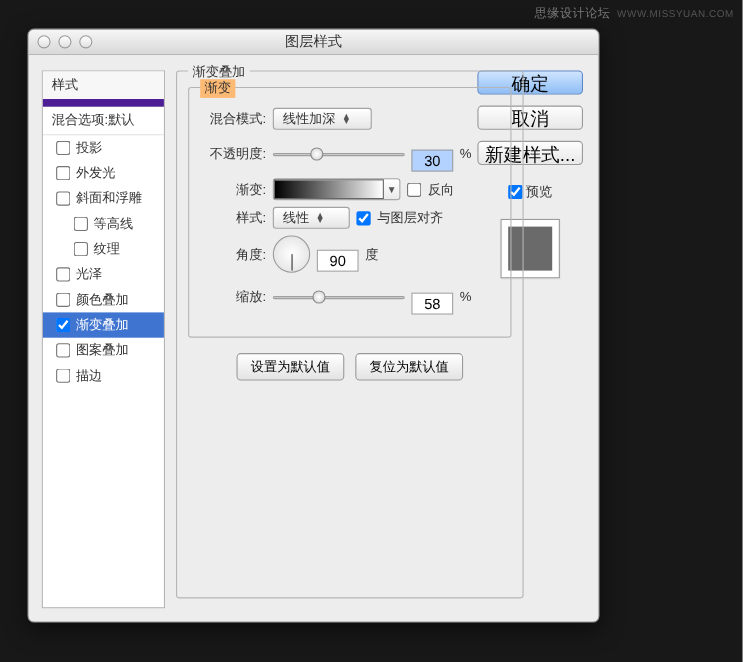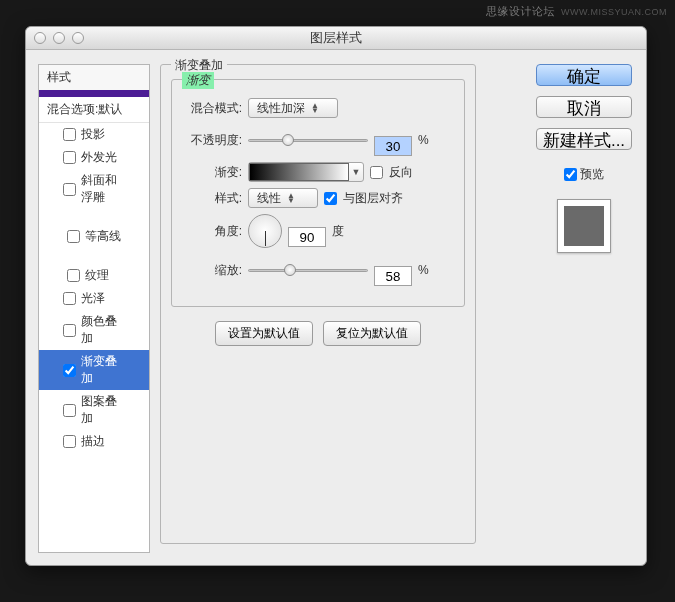--- a/index.html
+++ b/index.html
@@ -1,35 +1,35 @@
 <!DOCTYPE html>
 <html><head>
 <meta charset="utf-8">
 <style>
 * { box-sizing: border-box; margin: 0; padding: 0; }
 body { background: #181818; font-family: "Lucida Grande", "Microsoft YaHei", sans-serif; font-size: 12px; color: #333; width: 675px; height: 602px; position: relative; }
 .watermark { position: absolute; top: 4px; right: 8px; color: #7a7a7a; font-size: 11px; letter-spacing: 0.5px; }
 .watermark .sub { font-size: 9px; color: #555; margin-left: 6px; }
-.window { position: absolute; left: 25px; top: 26px; width: 622px; height: 540px; background: #ededed; border: 1px solid #9a9a9a; border-radius: 6px; box-shadow: 0 6px 20px rgba(0,0,0,.5); }
+.window { position: absolute; left: 25px; top: 26px; width: 520px; height: 540px; background: #ededed; border: 1px solid #9a9a9a; border-radius: 6px; box-shadow: 0 6px 20px rgba(0,0,0,.5); }
 .titlebar { height: 23px; background: linear-gradient(#f6f6f6,#d8d8d8); border-bottom: 1px solid #b5b5b5; border-radius: 6px 6px 0 0; position: relative; text-align: center; line-height: 22px; font-size: 13px; }
 .tl-btns { position: absolute; left: 8px; top: 5px; display: flex; gap: 7px; }
 .tl-btn { width: 12px; height: 12px; border-radius: 50%; border: 1px solid #9a9a9a; background: linear-gradient(#fff,#e0e0e0); }
 .body { display: flex; padding: 14px 12px 12px 12px; gap: 10px; height: calc(100% - 23px); }
 .sidebar { width: 112px; border: 1px solid #b5b5b5; background: #fff; }
 .sb-head { padding: 4px 8px; border-bottom: 7px solid #4c1d95; background: #f7f7f7; }
 .sb-sub { padding: 4px 8px; border-bottom: 1px solid #e3e3e3; }
-.sb-item { display: flex; align-items: center; gap: 5px; padding: 3px 24px; cursor: default; }
-.sb-item.indent { padding-left: 28px; margin-top: 16px; }
+.sb-item { display: flex; align-items: center; gap: 5px; padding: 3px 12px; cursor: default; }
+.sb-item.indent { padding-left: 28px; }
 .sb-item input { margin: 0; }
 .sb-item.sel { background: #3f74d1; color: #fff; }
 .main { flex: 1; position: relative; }
 .fieldset { position: absolute; left: 0; top: 0; width: 316px; height: 480px; border: 1px solid #b5b5b5; border-radius: 3px; padding: 14px 10px 10px 10px; }
 .fs-leg { position: absolute; top: -8px; left: 10px; background: #ededed; padding: 0 4px; font-size: 12px; }
 .inner-fs { border: 1px solid #b5b5b5; border-radius: 3px; padding: 12px 10px 14px 10px; position: relative; }
-.inner-leg { position: absolute; top: -8px; left: 10px; background: #86efac; padding: 0 4px; font-style: italic; }
+.inner-leg { position: absolute; top: -8px; left: 10px; background: #fdba74; padding: 0 4px; }
 .row { display: flex; align-items: center; margin: 6px 0; gap: 6px; }
 .lbl { width: 60px; text-align: right; }
 .select { display: inline-flex; align-items: center; background: linear-gradient(#fff,#e6e6e6); border: 1px solid #a2a2a2; border-radius: 3px; height: 20px; padding: 0 4px 0 8px; gap: 6px; min-width: 90px; }
 .sel-arrows { display: flex; flex-direction: column; line-height: 5px; font-size: 8px; color: #555; }
 .slider { position: relative; width: 120px; height: 16px; }
 .slider .track { position: absolute; top: 7px; left: 0; right: 0; height: 3px; background: #c8c8c8; border: 1px solid #a0a0a0; border-radius: 2px; }
 .slider .thumb { position: absolute; top: 2px; width: 12px; height: 12px; border-radius: 50%; background: radial-gradient(#fff,#cfcfcf); border: 1px solid #8a8a8a; }
 .numbox { width: 38px; height: 20px; border: 1px solid #a0a0a0; text-align: center; background: #fff; margin-top: 12px; }
 .numbox.hi { background: #b4d2ff; }
 .grad { width: 100px; height: 18px; border: 1px solid #666; background: linear-gradient(to right, #000, #fff); }

